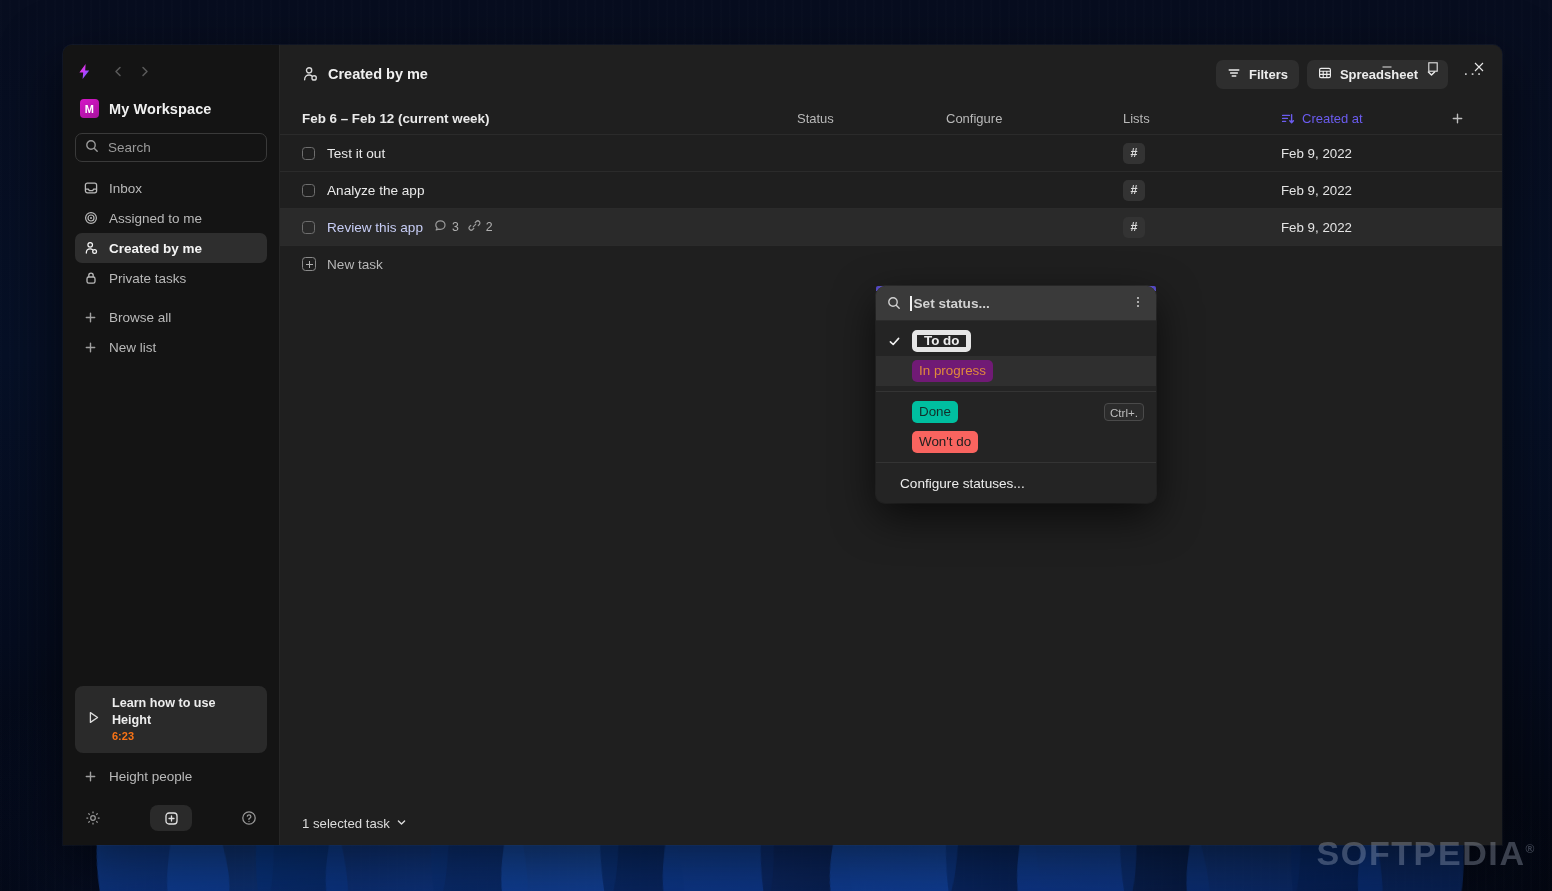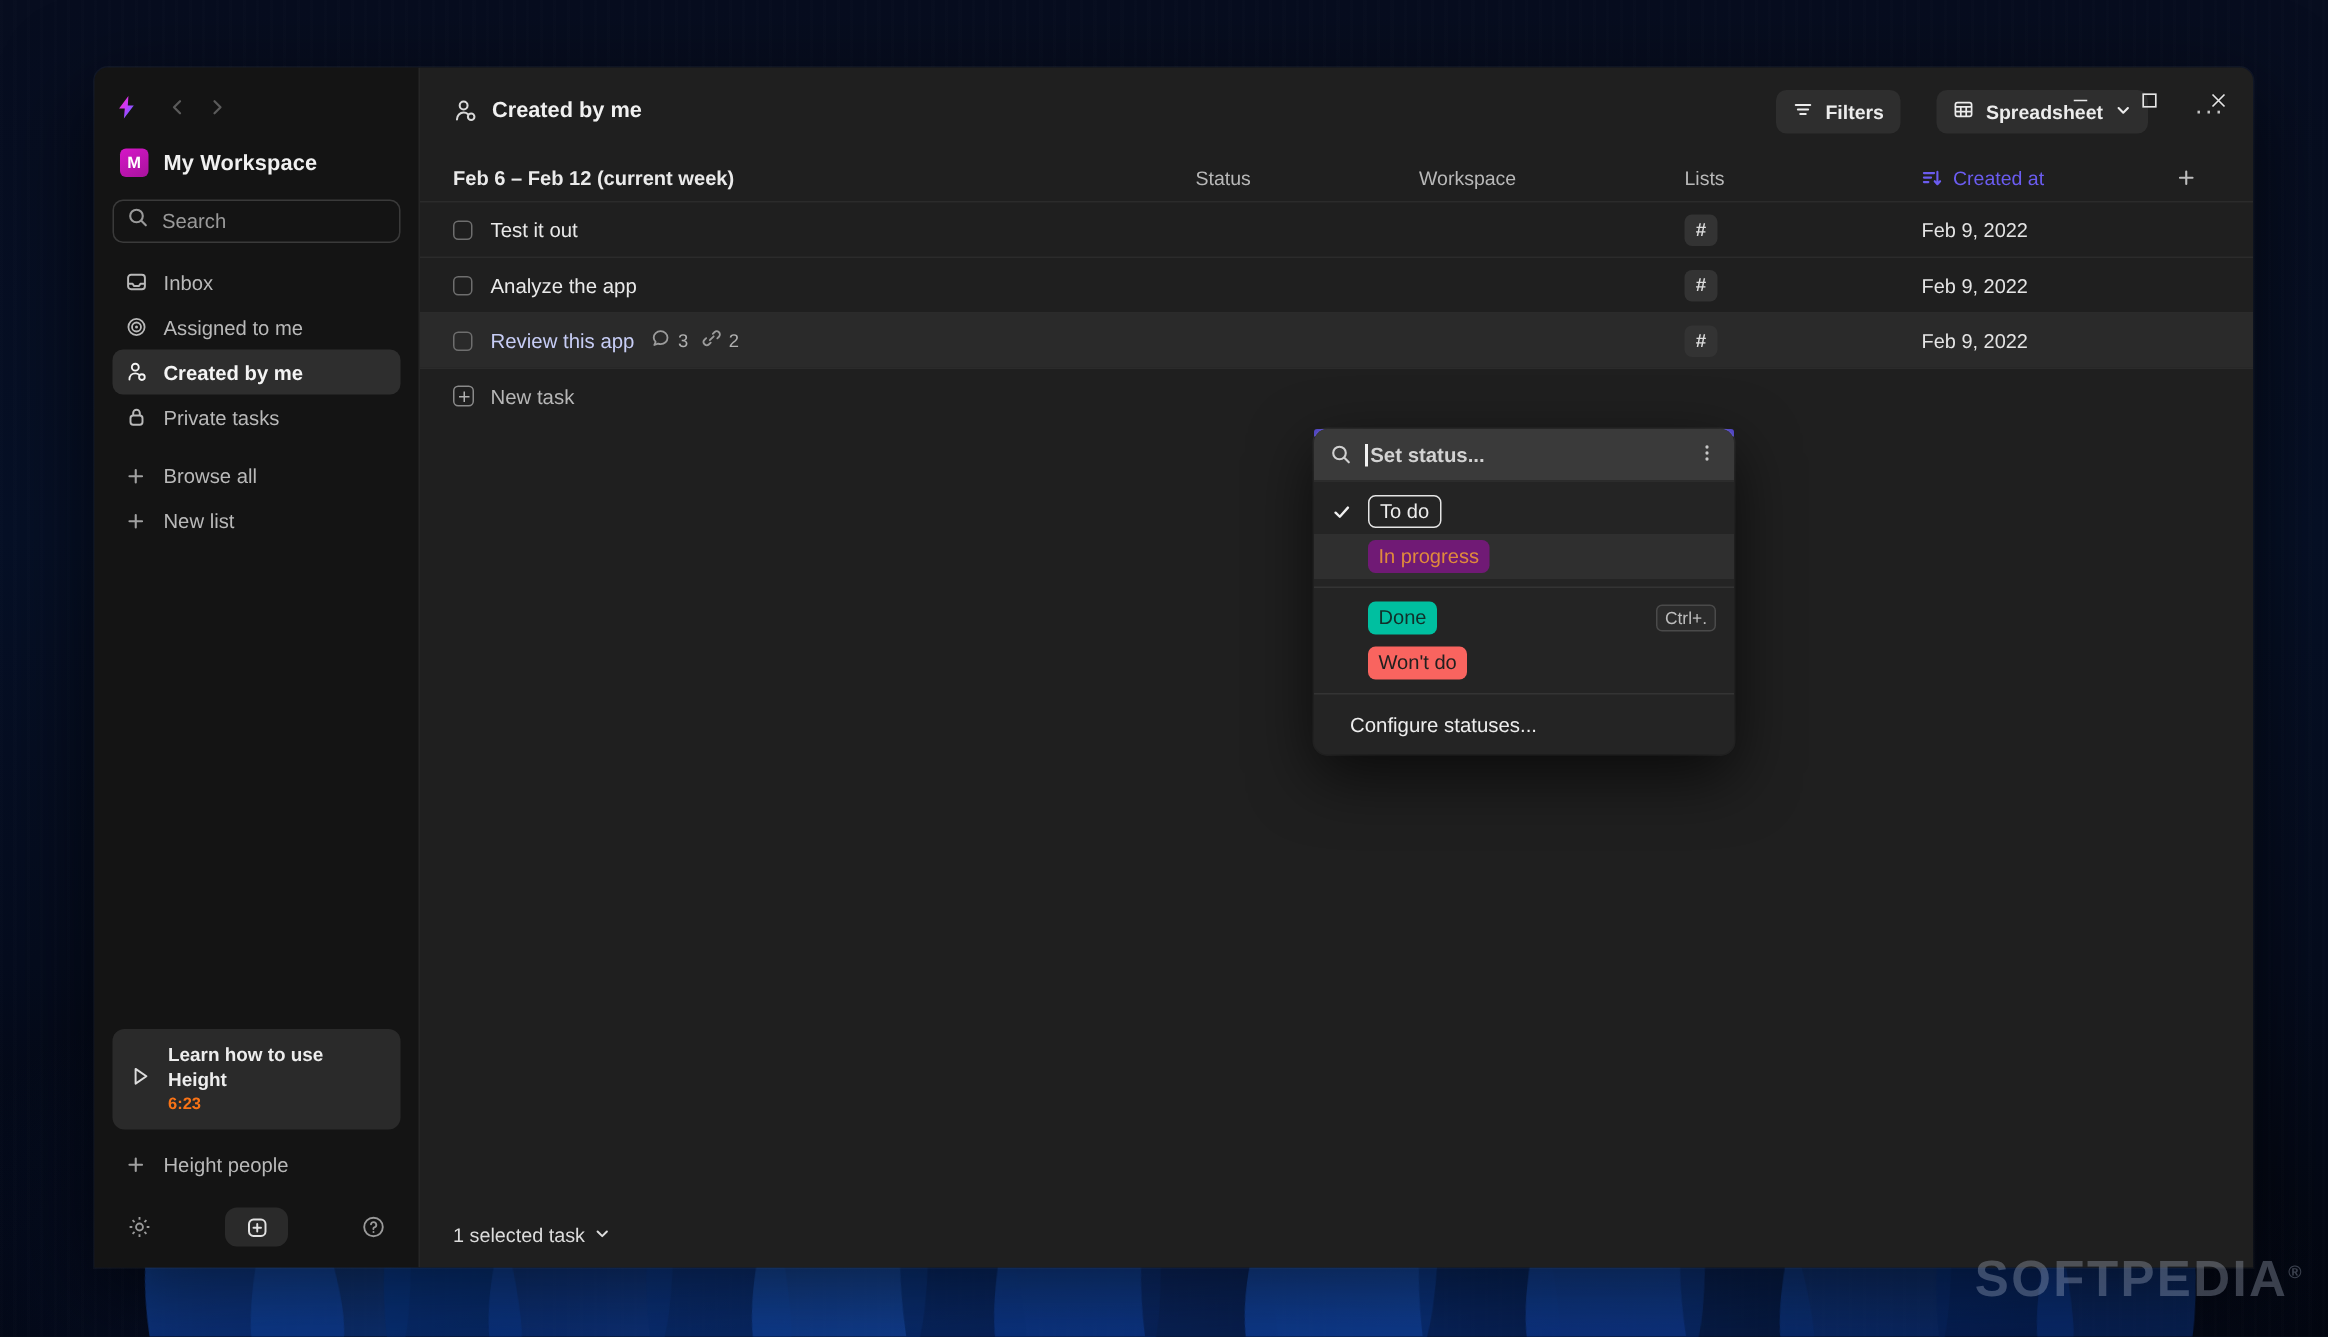--- a/index.html
+++ b/index.html
@@ -110,21 +110,21 @@
 
   
   #main { flex:1 1 auto; background:#1f1f1f; display:flex; flex-direction:column; position:relative; }
 
   .main-head {
     height:58px; flex:0 0 58px; display:flex; align-items:center;
     padding:0 16px 0 22px; gap:10px;
   }
   .head-title { display:flex; align-items:center; gap:10px; }
   .head-title .t { font-size:14.5px; font-weight:700; color:#f0f0f0; }
-  .head-right { margin-left:auto; display:flex; align-items:center; gap:24px; }
+  .head-right { margin-left:auto; display:flex; align-items:center; gap:8px; }
   .tbtn {
     height:29px; background:#2e2e2e; border-radius:7px; display:flex; align-items:center;
     gap:8px; padding:0 11px; color:#ececec; font-size:13px; font-weight:700; cursor:pointer;
   }
   .tdots {
     width:26px; height:26px; display:flex; align-items:center; justify-content:center;
     color:#c4c4c4; font-size:17px; cursor:pointer; letter-spacing:1px; margin-left:4px;
   }
 
   
@@ -214,21 +214,21 @@
     height:30px; display:flex; align-items:center; padding:0 12px; cursor:pointer; gap:0;
   }
   .dd-item.hl { background:#2f2f2f; }
   .dd-check {
     width:24px; flex:0 0 24px; color:#f0f0f0; font-size:13px; display:flex; align-items:center;
   }
   .pill {
     display:inline-flex; align-items:center; height:22px; padding:0 7px;
     border-radius:5px; font-size:13.4px; line-height:1; white-space:nowrap;
   }
-  .pill.outline { border:1px solid #e5e5e5; color:#ededed; background:transparent; }
+  .pill.outline { border:5px solid #e5e5e5; color:#ededed; background:transparent;font-weight:bold; }
   .kbd {
     margin-left:auto; font-size:11.6px; color:#bdbdbd; border:1px solid #4a4a4a;
     border-radius:4px; padding:1.5px 5px; background:#2b2b2b;
   }
   .dd-plain { font-size:13.6px; color:#ededed; padding-left:12px; }
 
   
   #ddsliver {
     position:absolute; left:813px; top:241px; width:280px; height:5px;
     background:#5b4fd6; border-radius:2px 2px 0 0; z-index:39;
@@ -460,21 +460,21 @@
       </div>
     </header>
 
     <div class="tbl">
       <div class="colhead">
         <div class="c-title">
           <span class="grp">Feb 6 – Feb 12</span>
           <span class="grp"> </span><span class="grp sub">(current week)</span>
         </div>
         <div class="c-status">Status</div>
-        <div class="c-assign">Workspace</div>
+        <div class="c-assign">Configure</div>
         <div class="c-lists">Lists</div>
         <div class="c-created">
           <span style="color:#6b5cf0;display:flex">
             <svg width="14" height="14" viewBox="0 0 14 14" fill="none" stroke="currentColor" stroke-width="1.4" stroke-linecap="round" stroke-linejoin="round">
                 <path d="M1.6 3.4 H8.4 M1.6 6.4 H6.4 M1.6 9.4 H4.6 M10.6 2.6 V10.6 M8.8 8.8 L10.6 10.8 L12.4 8.8"></path>
               </svg>
           </span>
           <span class="lbl">Created at</span>
         </div>
         <div class="plus-col">

